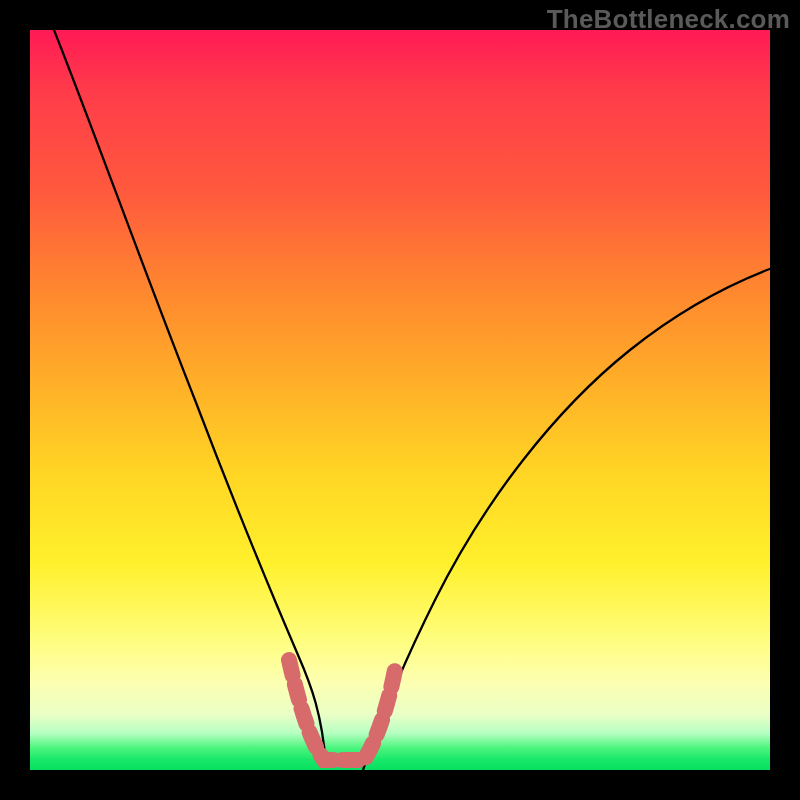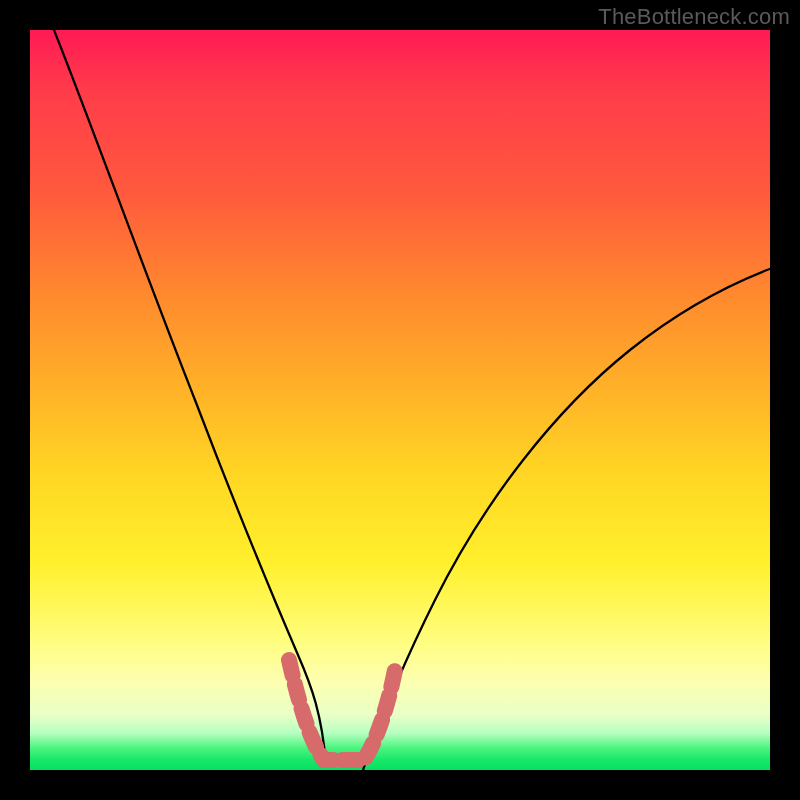--- a/index.html
+++ b/index.html
@@ -49,22 +49,22 @@
       #4cf57e 97%,
       #18e86a 98.6%,
       #07e060 100%
     );
   }
   .watermark {
     position: absolute;
     top: 4px;
     right: 10px;
     color: #5a5a5a;
-    font-size: 22px;
-    font-weight: 400;
+    font-size: 26px;
+    font-weight: 700;
     letter-spacing: 0.2px;
     user-select: none;
   }
   svg.curves {
     position: absolute;
     top: 0;
     left: 0;
     width: 740px;
     height: 740px;
   }

